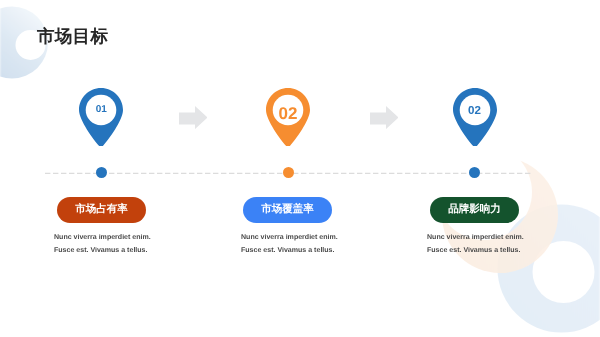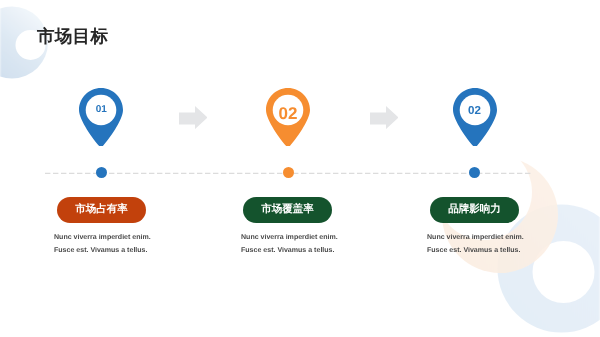--- a/index.html
+++ b/index.html
@@ -84,21 +84,21 @@
   <svg class="arrow" style="left:178.9px;top:105.6px;width:28.5px;height:23.1px;" viewBox="0 0 28.5 23.1">
     <path d="M0 6.5 L16 6.5 L16 0 L28.5 11.55 L16 23.1 L16 18.6 L0 18.6 Z" fill="#e4e5e7"></path>
   </svg>
 
   <svg class="pin" style="left:266px;top:88.4px;width:44px;height:58px;" viewBox="0 0 44 58">
     <path d="M22 0 C9.85 0 0 9.85 0 22 C0 32.2 14.6 51.9 19.7 57.5 C20.95 58.9 23.05 58.9 24.3 57.5 C29.4 51.9 44 32.2 44 22 C44 9.85 34.15 0 22 0 Z" fill="#f68d30"></path>
     <circle cx="22" cy="22" r="15.3" fill="#ffffff"></circle>
   </svg>
   <div class="pin-num" style="left:266px;top:104.6px;width:44px;color:#f68d30;font-size:17px;">02</div>
 
-  <div class="pill" style="left:243px;top:197px;width:89px;background:#14532d;">
+  <div class="pill" style="left:243px;top:197px;width:89px;background:#3b82f6;">
     <span>市场覆盖率</span>
   </div>
 
   <div class="para" style="left:241px;top:232px;">
     <div>Nunc viverra imperdiet enim.</div>
     <div>Fusce est. Vivamus a tellus.</div>
   </div>
 
   <svg class="arrow" style="left:369.6px;top:105.6px;width:28.5px;height:23.1px;" viewBox="0 0 28.5 23.1">
     <path d="M0 6.5 L16 6.5 L16 0 L28.5 11.55 L16 23.1 L16 18.6 L0 18.6 Z" fill="#e4e5e7"></path>

